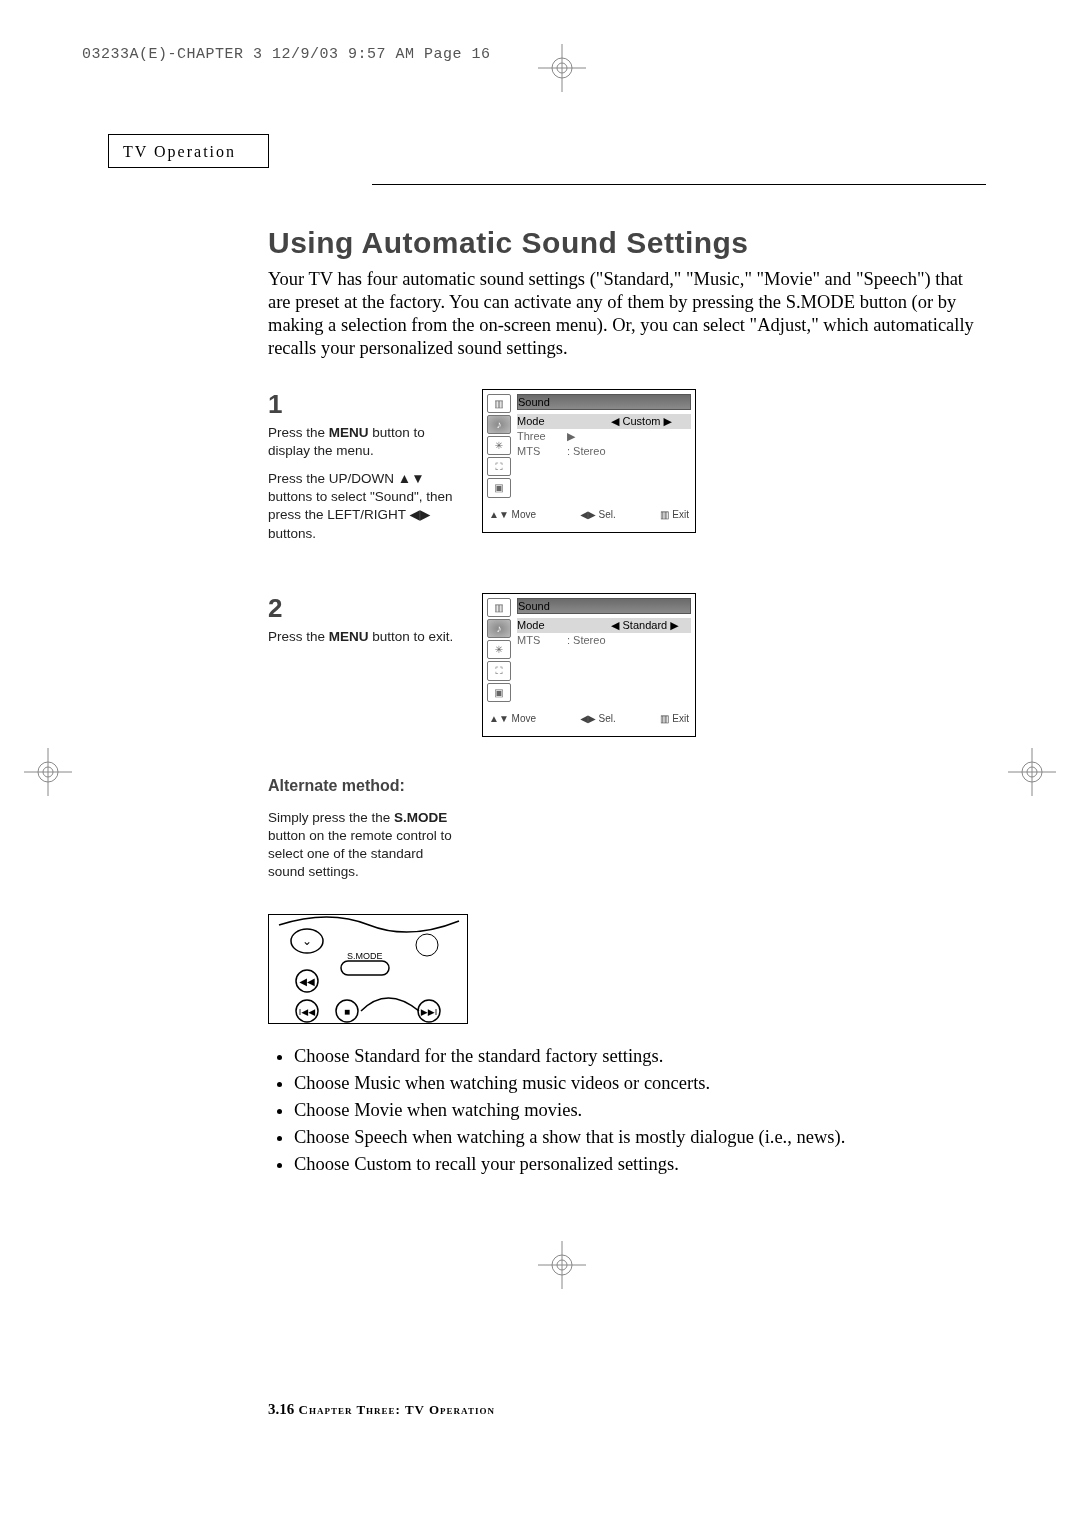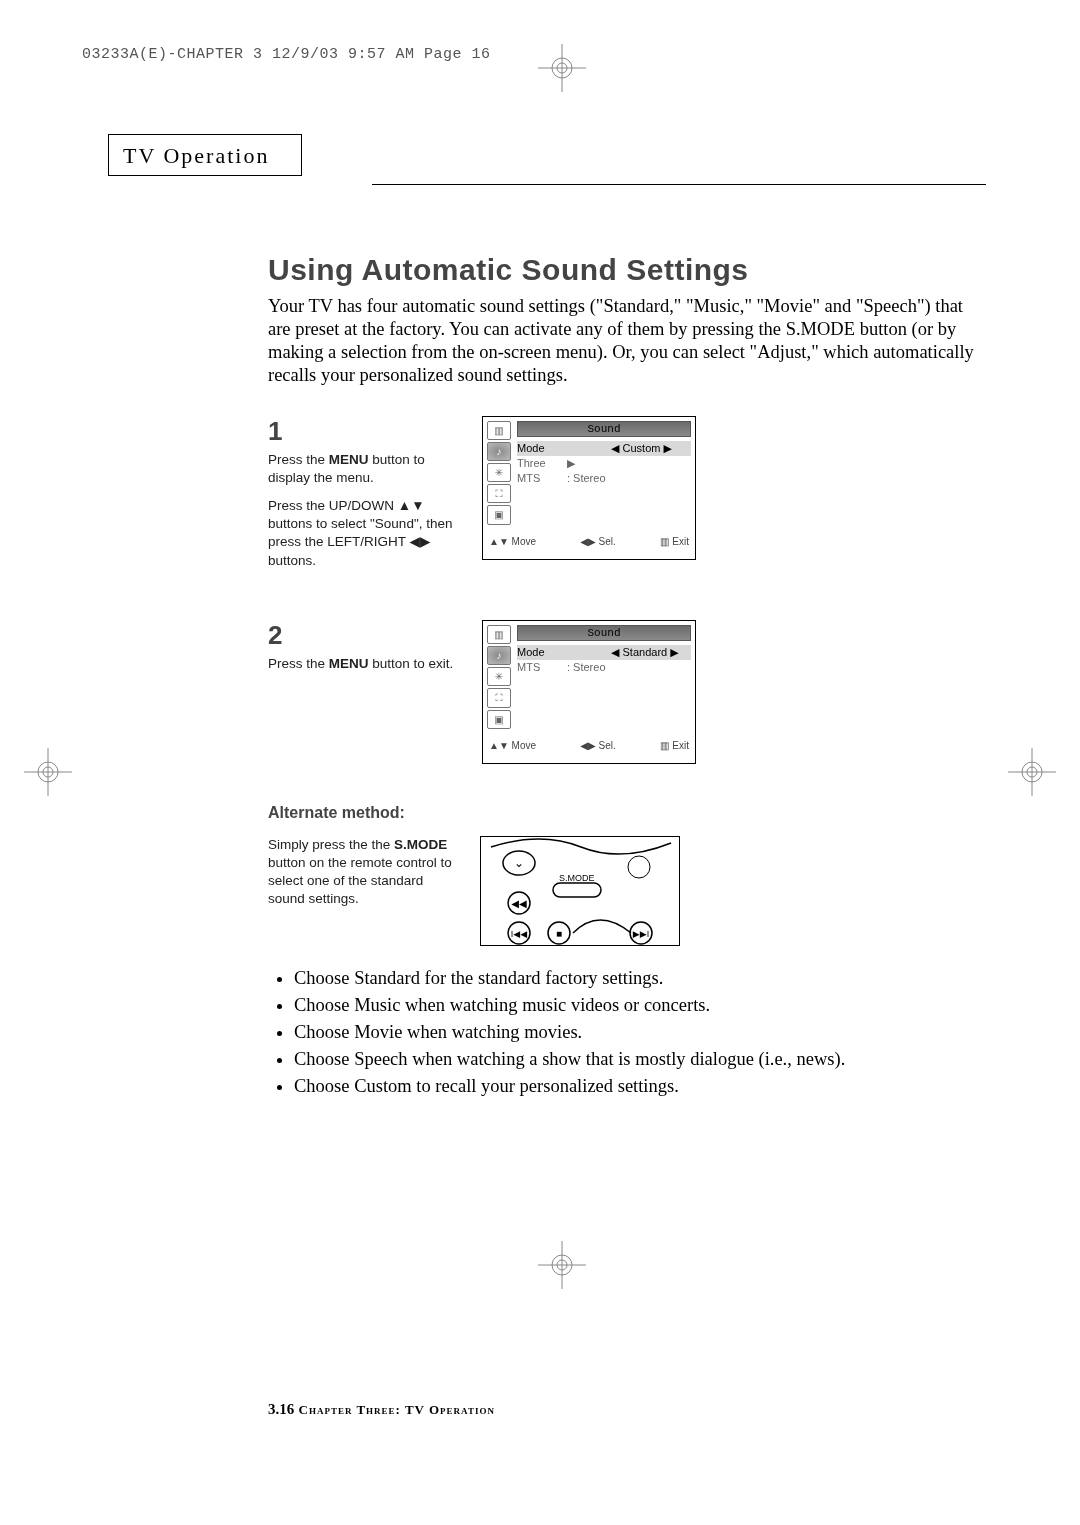--- a/index.html
+++ b/index.html
@@ -64,36 +64,36 @@
     height: 1330px;
   }
   .section-box {
     border: 1.5px solid #000;
     display: inline-block;
     padding: 8px 32px 6px 14px;
     margin-top: 24px;
   }
   .section-title {
     font-family: "Times New Roman", serif;
-    font-size: 22px;
+    font-size: 16px;
     letter-spacing: 2px;
     color: #000;
   }
   .rule-line {
     border: none;
     border-top: 1.5px solid #000;
     position: absolute;
     top: 66px;
     left: 264px;
     width: 614px;
   }
   .content {
     margin-left: 160px;
     width: 706px;
-    margin-top: 77px;
+    margin-top: 58px;
   }
   h1.title {
     font-family: Arial, Helvetica, sans-serif;
     font-weight: bold;
     font-size: 30px;
     color: #444;
     margin: 0 0 8px 0;
     letter-spacing: 0.5px;
   }
   .intro {
@@ -161,25 +161,24 @@
     background: radial-gradient(#888, #bbb);
     color: #fff;
   }
   .osd-main {
     flex: 1;
     padding-left: 4px;
   }
   .osd-title {
     background: linear-gradient(#6a6a6a, #8a8a8a);
     border: 1px solid #555;
-    text-align: center;
+    text-align: left;
     font-size: 11px;
-    padding: 1px 14px;
+    padding: 1px 0;
     margin-bottom: 4px;
-    font-family: Liberation Mono, monospace;
   }
   .osd-row {
     display: flex;
     font-size: 11px;
     color: #666;
     padding: 1px 0;
   }
   .osd-row .lab { width: 50px; }
   .osd-row .val { flex: 1; }
   .osd-row.hl { background: #d9d9d9; color: #000; gap: 44px; }
@@ -199,20 +198,21 @@
     font-weight: bold;
     font-size: 16px;
     color: #444;
     margin: 18px 0 14px 0;
   }
   .alt-row {
     display: flex;
     gap: 22px;
     align-items: flex-start;
     margin-bottom: 20px;
+    flex-direction: column;
   }
   .remote-box {
     border: 1.5px solid #000;
     width: 198px;
     height: 108px;
     position: relative;
     overflow: hidden;
   }
   .bullets {
     margin: 10px 0 0 0;

